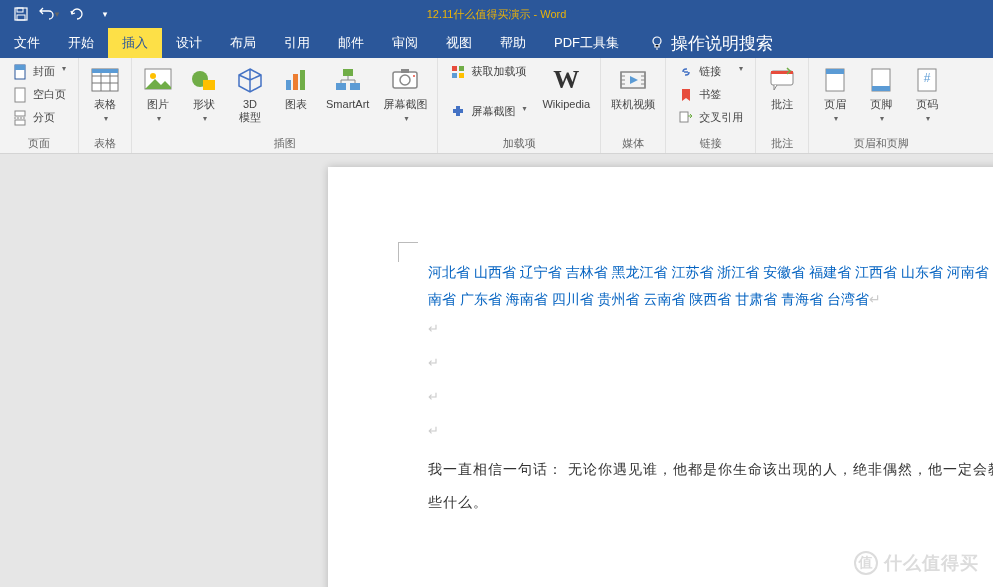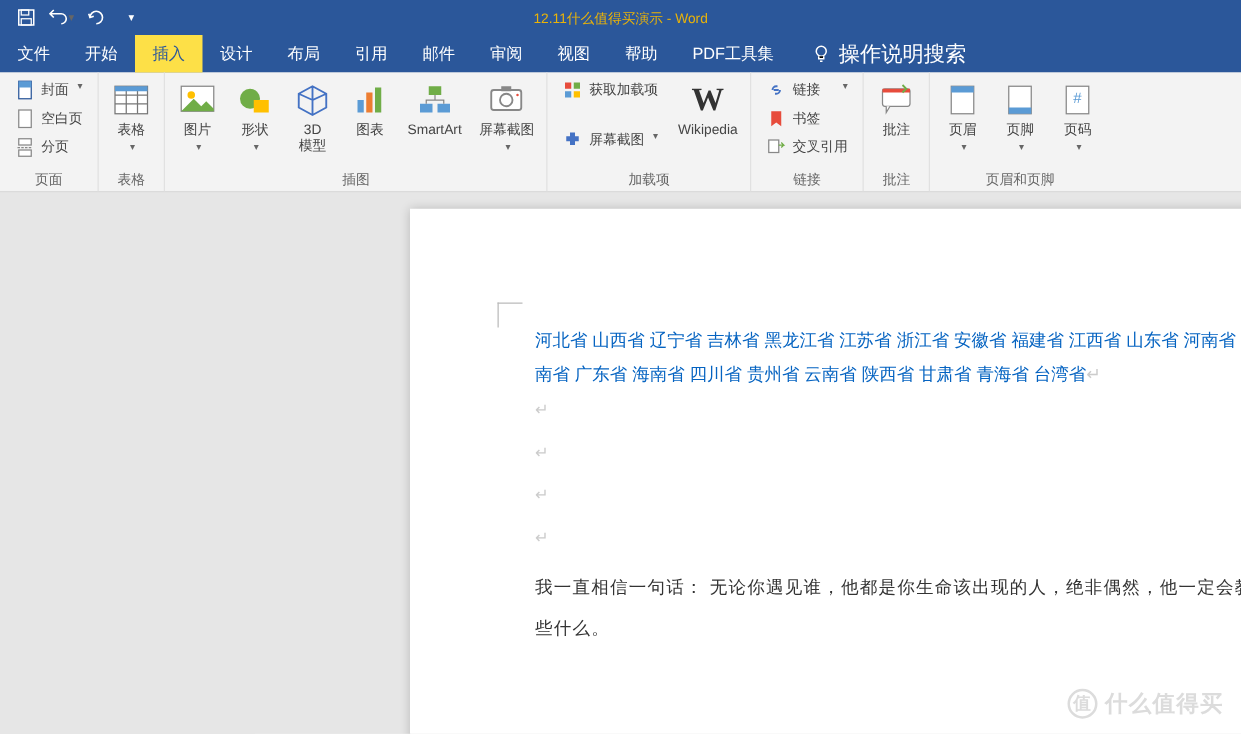--- a/index.html
+++ b/index.html
@@ -234,20 +234,35 @@
       <div class="big-btn">
           <div class="ico">
             <span style="font-family:serif;font-size:26px;font-weight:bold;color:#333">W</span>
           </div>
           <div class="lbl">Wikipedia</div>
         </div>
     </div>
     <div class="group-label">加载项</div>
   </div>
 
+  <div class="group">
+    <div class="group-body">
+      <div class="big-btn">
+          <div class="ico">
+            <svg width="30" height="28" viewBox="0 0 30 28">
+              <rect x="3" y="6" width="24" height="16" fill="none" stroke="#888" stroke-width="1.5"></rect>
+              <path d="M3 6v16M27 6v16M3 10h4M3 14h4M3 18h4M23 10h4M23 14h4M23 18h4" stroke="#888"></path>
+              <path d="M12 10l8 4-8 4z" fill="#5b9bd5"></path>
+            </svg>
+          </div>
+          <div class="lbl">联机视频</div>
+        </div>
+    </div>
+    <div class="group-label">媒体</div>
+  </div>
 
   <div class="group">
     <div class="group-body">
       <div class="small-list">
         <div class="small-btn">
             <span class="small-ico">
               <svg width="16" height="16" viewBox="0 0 16 16">
                 <path d="M5 8a3 3 0 013-3h1M11 8a3 3 0 01-3 3h-1M6 8h4" stroke="#4472c4" stroke-width="1.5" fill="none"></path>
               </svg>
             </span>

